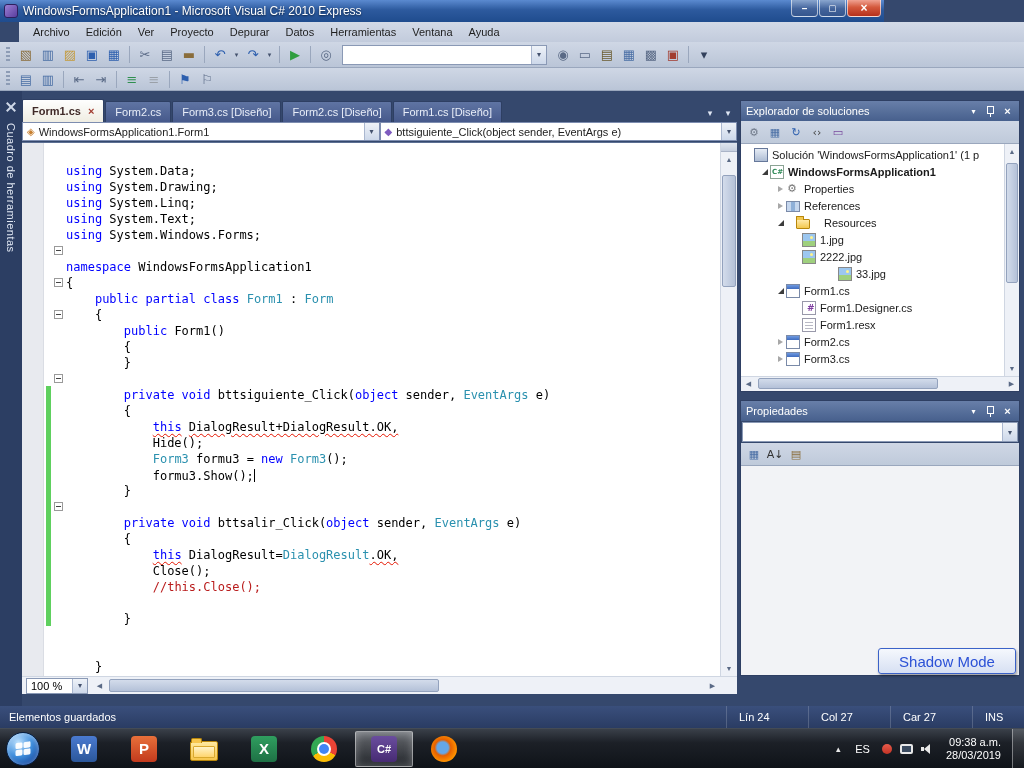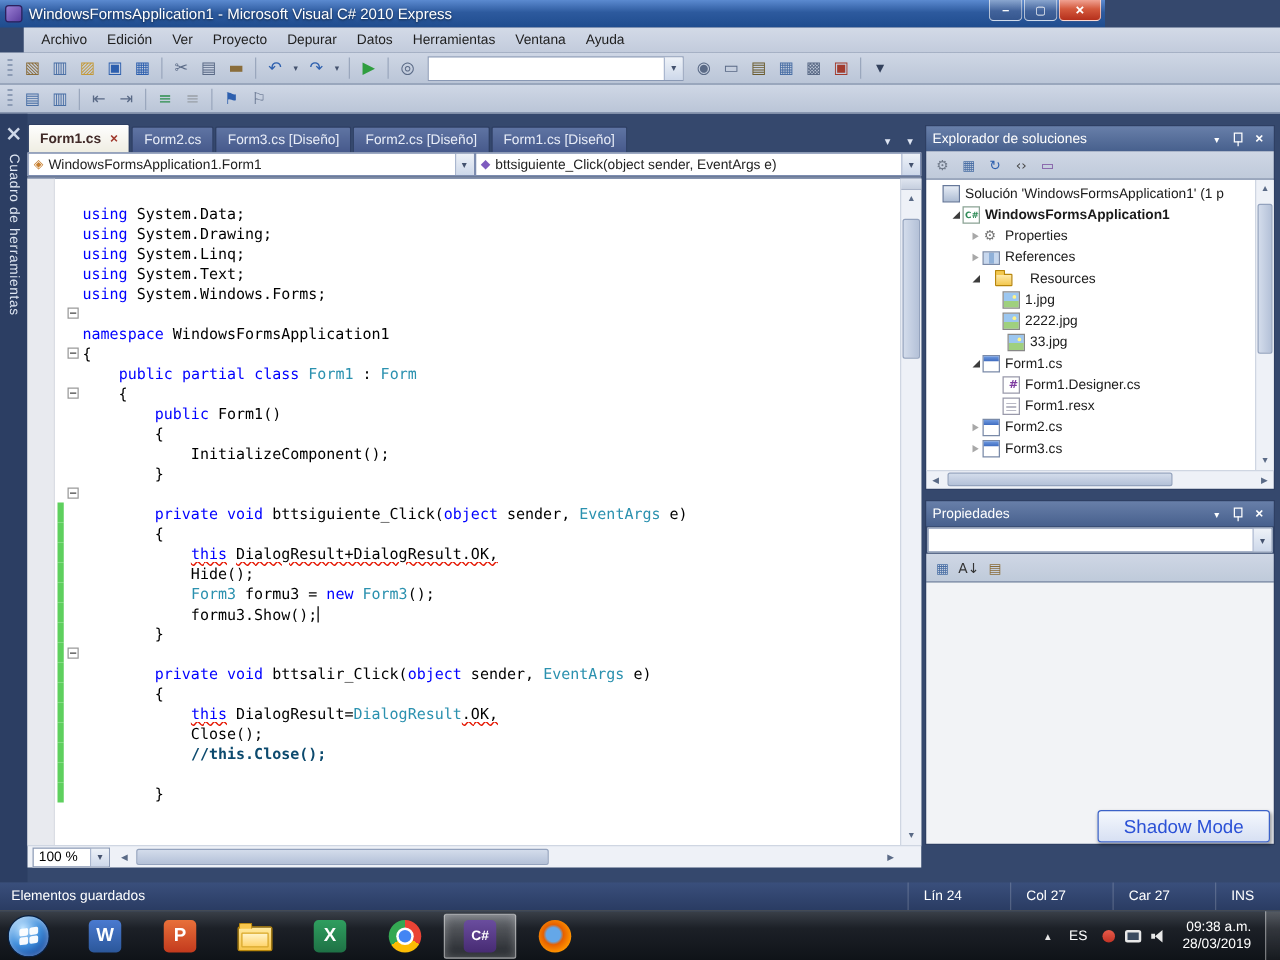--- a/index.html
+++ b/index.html
@@ -79,21 +79,21 @@
   .ed-code { flex:1; overflow:hidden; padding-top:3px; }
   .code-line { display:flex; height:16px; align-items:center; }
   .chg { width:5px; flex:0 0 5px; height:16px; margin-left:2px; }
   .chg.on { background:#5ed05e; }
   .fold-col { width:15px; flex:0 0 15px; display:flex; align-items:center; justify-content:center; }
   .fold-box { width:9px; height:9px; border:1px solid #9a9a9a; background:#fff; position:relative; }
   .fold-box::after { content:""; position:absolute; left:1px; right:1px; top:3px; border-top:1px solid #444; }
   .code-text { font-family:"DejaVu Sans Mono", monospace; font-size:12px; white-space:pre; color:#000;margin-top:33px; }
   .code-text .k { color:#0000ff; }
   .code-text .t { color:#2b91af; }
-  .code-text .c { color:#0c4a6e;font-weight:bold; }
+  .code-text .c { color:#b91c1c; }
   .code-text .p { color:#000; }
   .code-text .sq { text-decoration:underline wavy #e51400 1px; text-underline-offset:2px; }
   .caret { display:inline-block; width:1px; height:13px; background:#000; transform:translateY(2px); }
 
   .scroll { background:#eef1f7; }
   .ed-vscroll { width:17px; flex:0 0 17px; border-left:1px solid #cfd6e2; display:flex; flex-direction:column; }
   .vs-split { height:9px; background:linear-gradient(#dfe5ef,#c6cfdf); border-bottom:1px solid #aab4c8; }
   .sc-btn { height:15px; display:flex; align-items:center; justify-content:center; color:#5a6a86; font-size:7px; }
   .sc-btn.h { width:15px; height:100%; }
   .sc-up::before{content:"▲";} .sc-down::before{content:"▼";} .sc-left::before{content:"◀";} .sc-right::before{content:"▶";}
@@ -402,25 +402,20 @@
         <span class="code-text"><span class="p">        </span><span class="k">public</span><span class="p"> Form1()</span></span>
       </div>
       <div class="code-line">
         <span class="chg"></span>
         <span class="fold-col"></span>
         <span class="code-text"><span class="p">        {</span></span>
       </div>
       <div class="code-line">
         <span class="chg"></span>
         <span class="fold-col"></span>
-        <span class="code-text"><span class="p">            InitializeComponent();</span></span>
-      </div>
-      <div class="code-line">
-        <span class="chg"></span>
-        <span class="fold-col"></span>
         <span class="code-text"><span class="p">        }</span></span>
       </div>
       <div class="code-line">
         <span class="chg"></span>
         <span class="fold-col"></span>
         <span class="code-text"></span>
       </div>
       <div class="code-line">
         <span class="chg"></span>
         <span class="fold-col">
@@ -599,21 +594,21 @@
         <div class="tree-row" style="padding-left: 50px;">
           <span class="arrow-slot"></span>
           <span class="ticon i-image"></span>
           <span class="tree-label">1.jpg</span>
         </div>
         <div class="tree-row" style="padding-left: 50px;">
           <span class="arrow-slot"></span>
           <span class="ticon i-image"></span>
           <span class="tree-label">2222.jpg</span>
         </div>
-        <div class="tree-row" style="padding-left: 54px;">
+        <div class="tree-row" style="padding-left: 42px; margin-left: 44px;">
           <span class="arrow-slot"></span>
           <span class="ticon i-image"></span>
           <span class="tree-label">33.jpg</span>
         </div>
         <div class="tree-row" style="padding-left: 34px;">
           <span class="arrow-slot">
             <span class="arr-exp"></span>
           </span>
           <span class="ticon i-form"></span>
           <span class="tree-label">Form1.cs</span>

